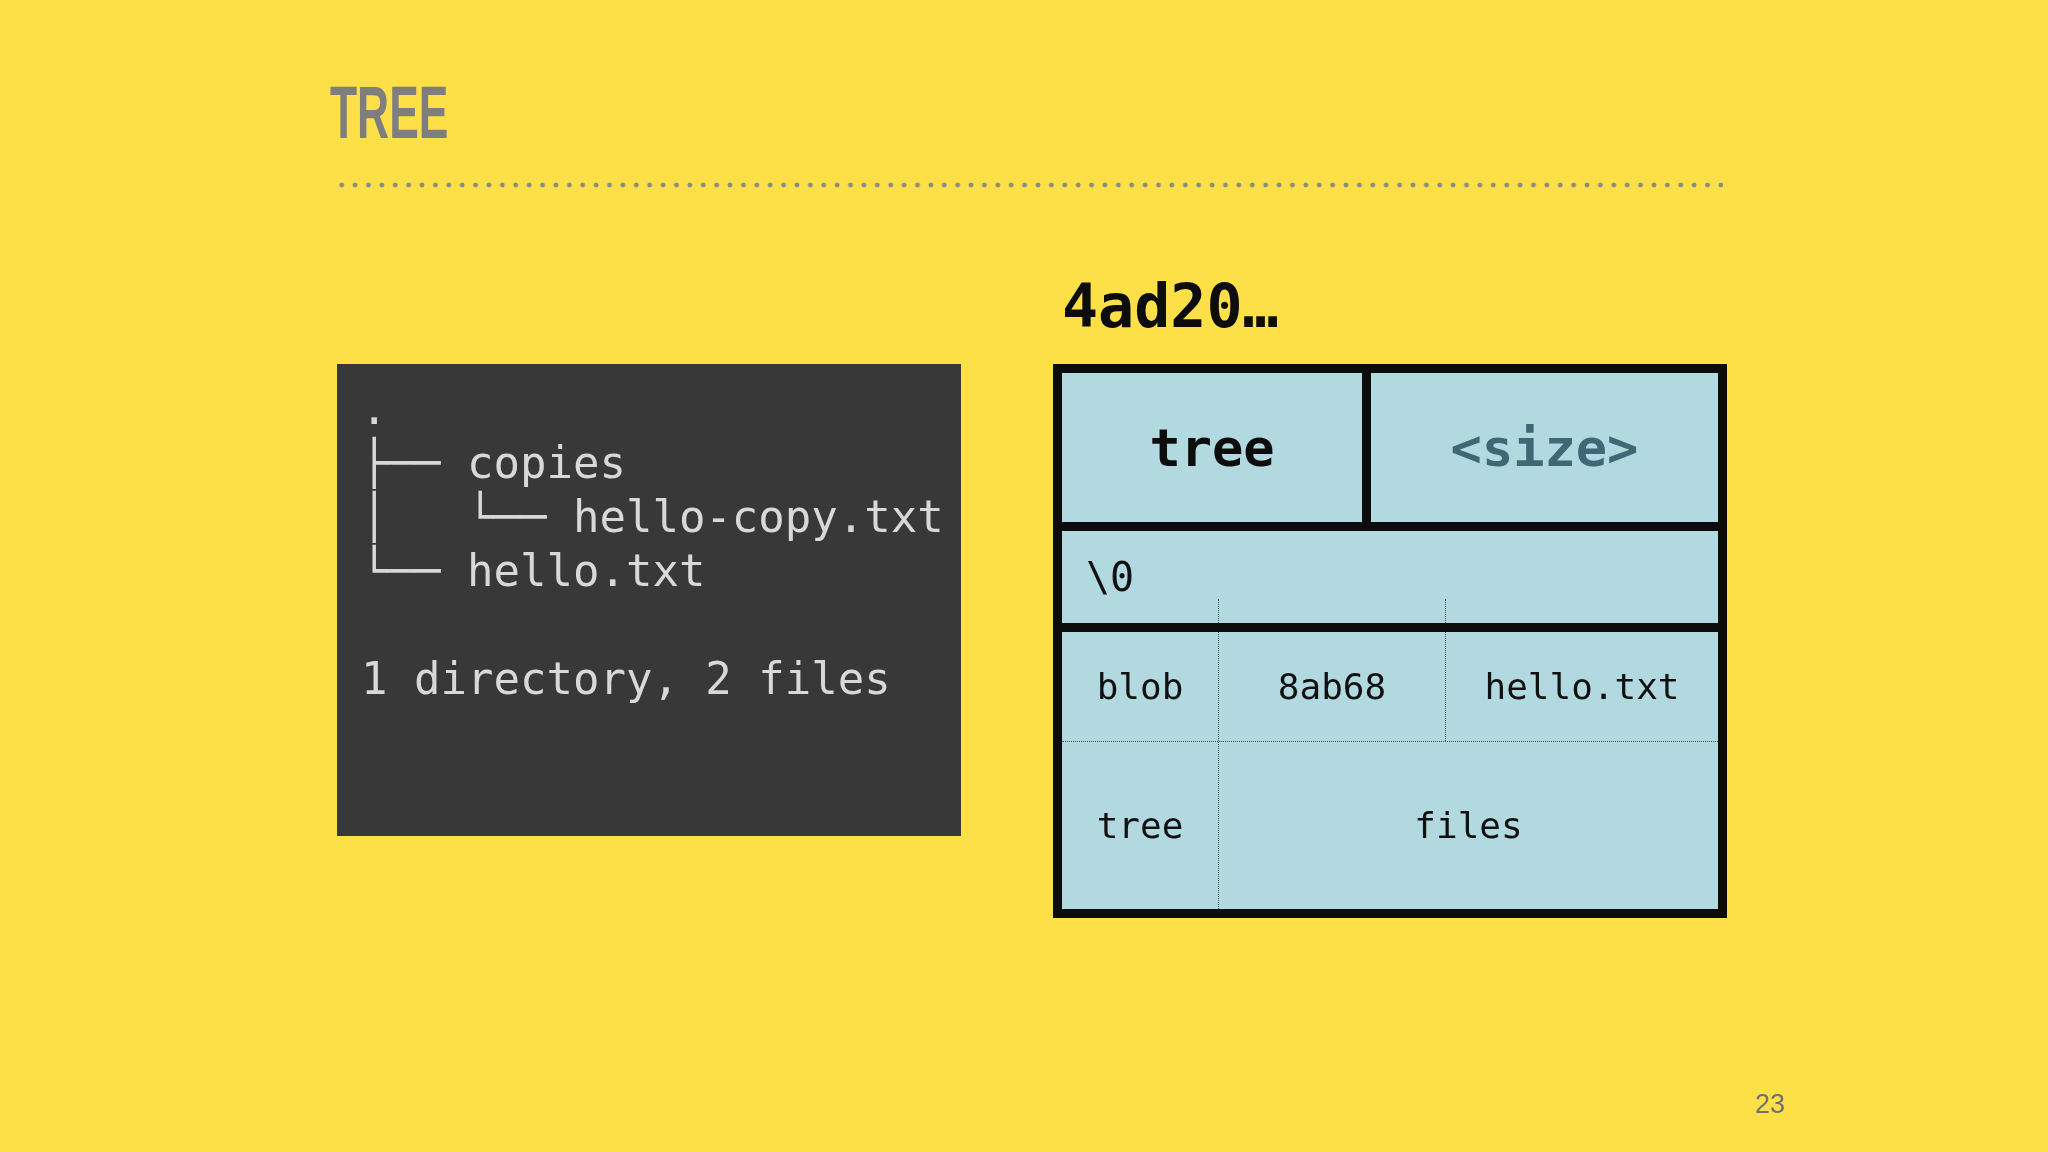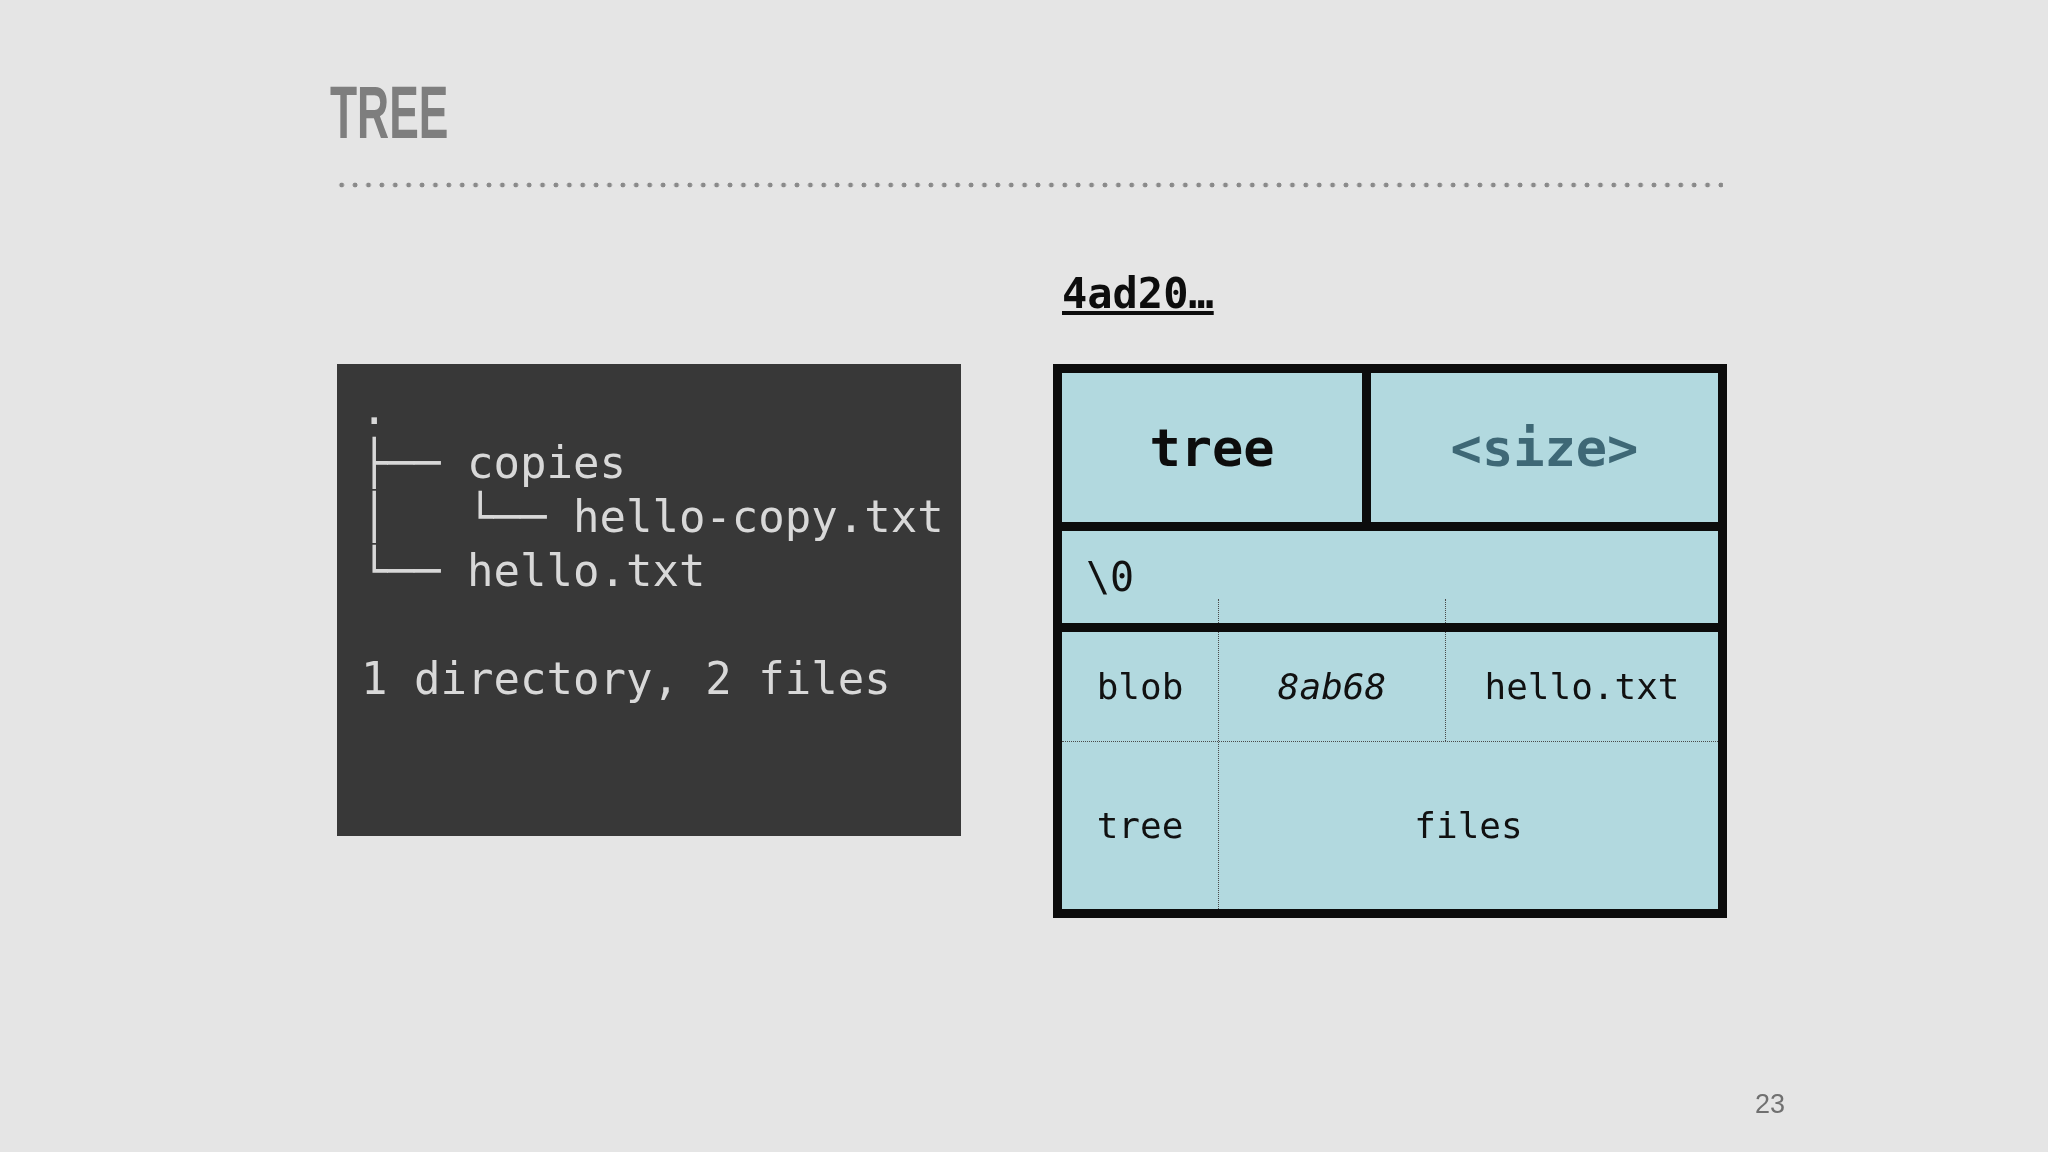--- a/index.html
+++ b/index.html
@@ -1,20 +1,20 @@
 <!DOCTYPE html>
 <html><head>
 <meta charset="utf-8">
 <style>
   * { margin:0; padding:0; box-sizing:border-box; }
   html,body { background:#ffffff; }
   .slide {
     position:relative;
     width:2048px; height:1152px;
-    background:#e5e5e5;
+    background:#fde047;
     overflow:hidden;
     font-family:"Liberation Sans", sans-serif;
   }
 
   
   .slide-title {
     position:absolute; left:330px; top:74px;
     font-size:74px; font-weight:bold; color:#7e7e7e;
     letter-spacing:0px; line-height:78px;
     transform:scaleX(0.60); transform-origin:left center;
@@ -38,26 +38,25 @@
   .terminal pre {
     margin:0; padding:18px 24px;
     font-family:"DejaVu Sans Mono", monospace;
     font-size:44px; line-height:54px;
     color:#d8d8d8;
     white-space:pre;
   }
 
   
   .hash-label {
-    position:absolute; left:1062px; top:266px;
+    position:absolute; left:1062px; top:278px;
     font-family:"DejaVu Sans Mono", monospace;
-    font-weight:bold; font-size:42px; line-height:56px;
+    font-weight:bold; font-size:60px; line-height:56px;
     color:#0d0d0d;
     white-space:nowrap;
-    text-decoration:underline;
   }
 
   
   .git-table {
     position:absolute; left:1053px; top:364px;
     width:674px; height:554px;
     background:#b2d9df;
     border:9px solid #0c0c0c;
     display:flex; flex-direction:column;
     font-family:"DejaVu Sans Mono", monospace;
@@ -100,21 +99,21 @@
     display:flex;
     font-size:36px;
   }
   .row-entry.first { height:110px; flex:none; border-bottom:1px dotted #4a4a4a; }
   .row-entry.second { flex:1; }
   .entry-cell {
     display:flex; align-items:center; justify-content:center;
     white-space:nowrap;
   }
   .col-type { width:156px; flex:none; }
-  .col-hash { width:227px; flex:none; border-left:1px dotted #4a4a4a;font-style:italic; }
+  .col-hash { width:227px; flex:none; border-left:1px dotted #4a4a4a; }
   .col-name { flex:1; border-left:1px dotted #4a4a4a;text-align:center; }
 
   
   .page-number {
     position:absolute; left:1755px; top:1089px;
     font-size:27px; color:#707070;
   }
 </style>
 </head>
 <body>

